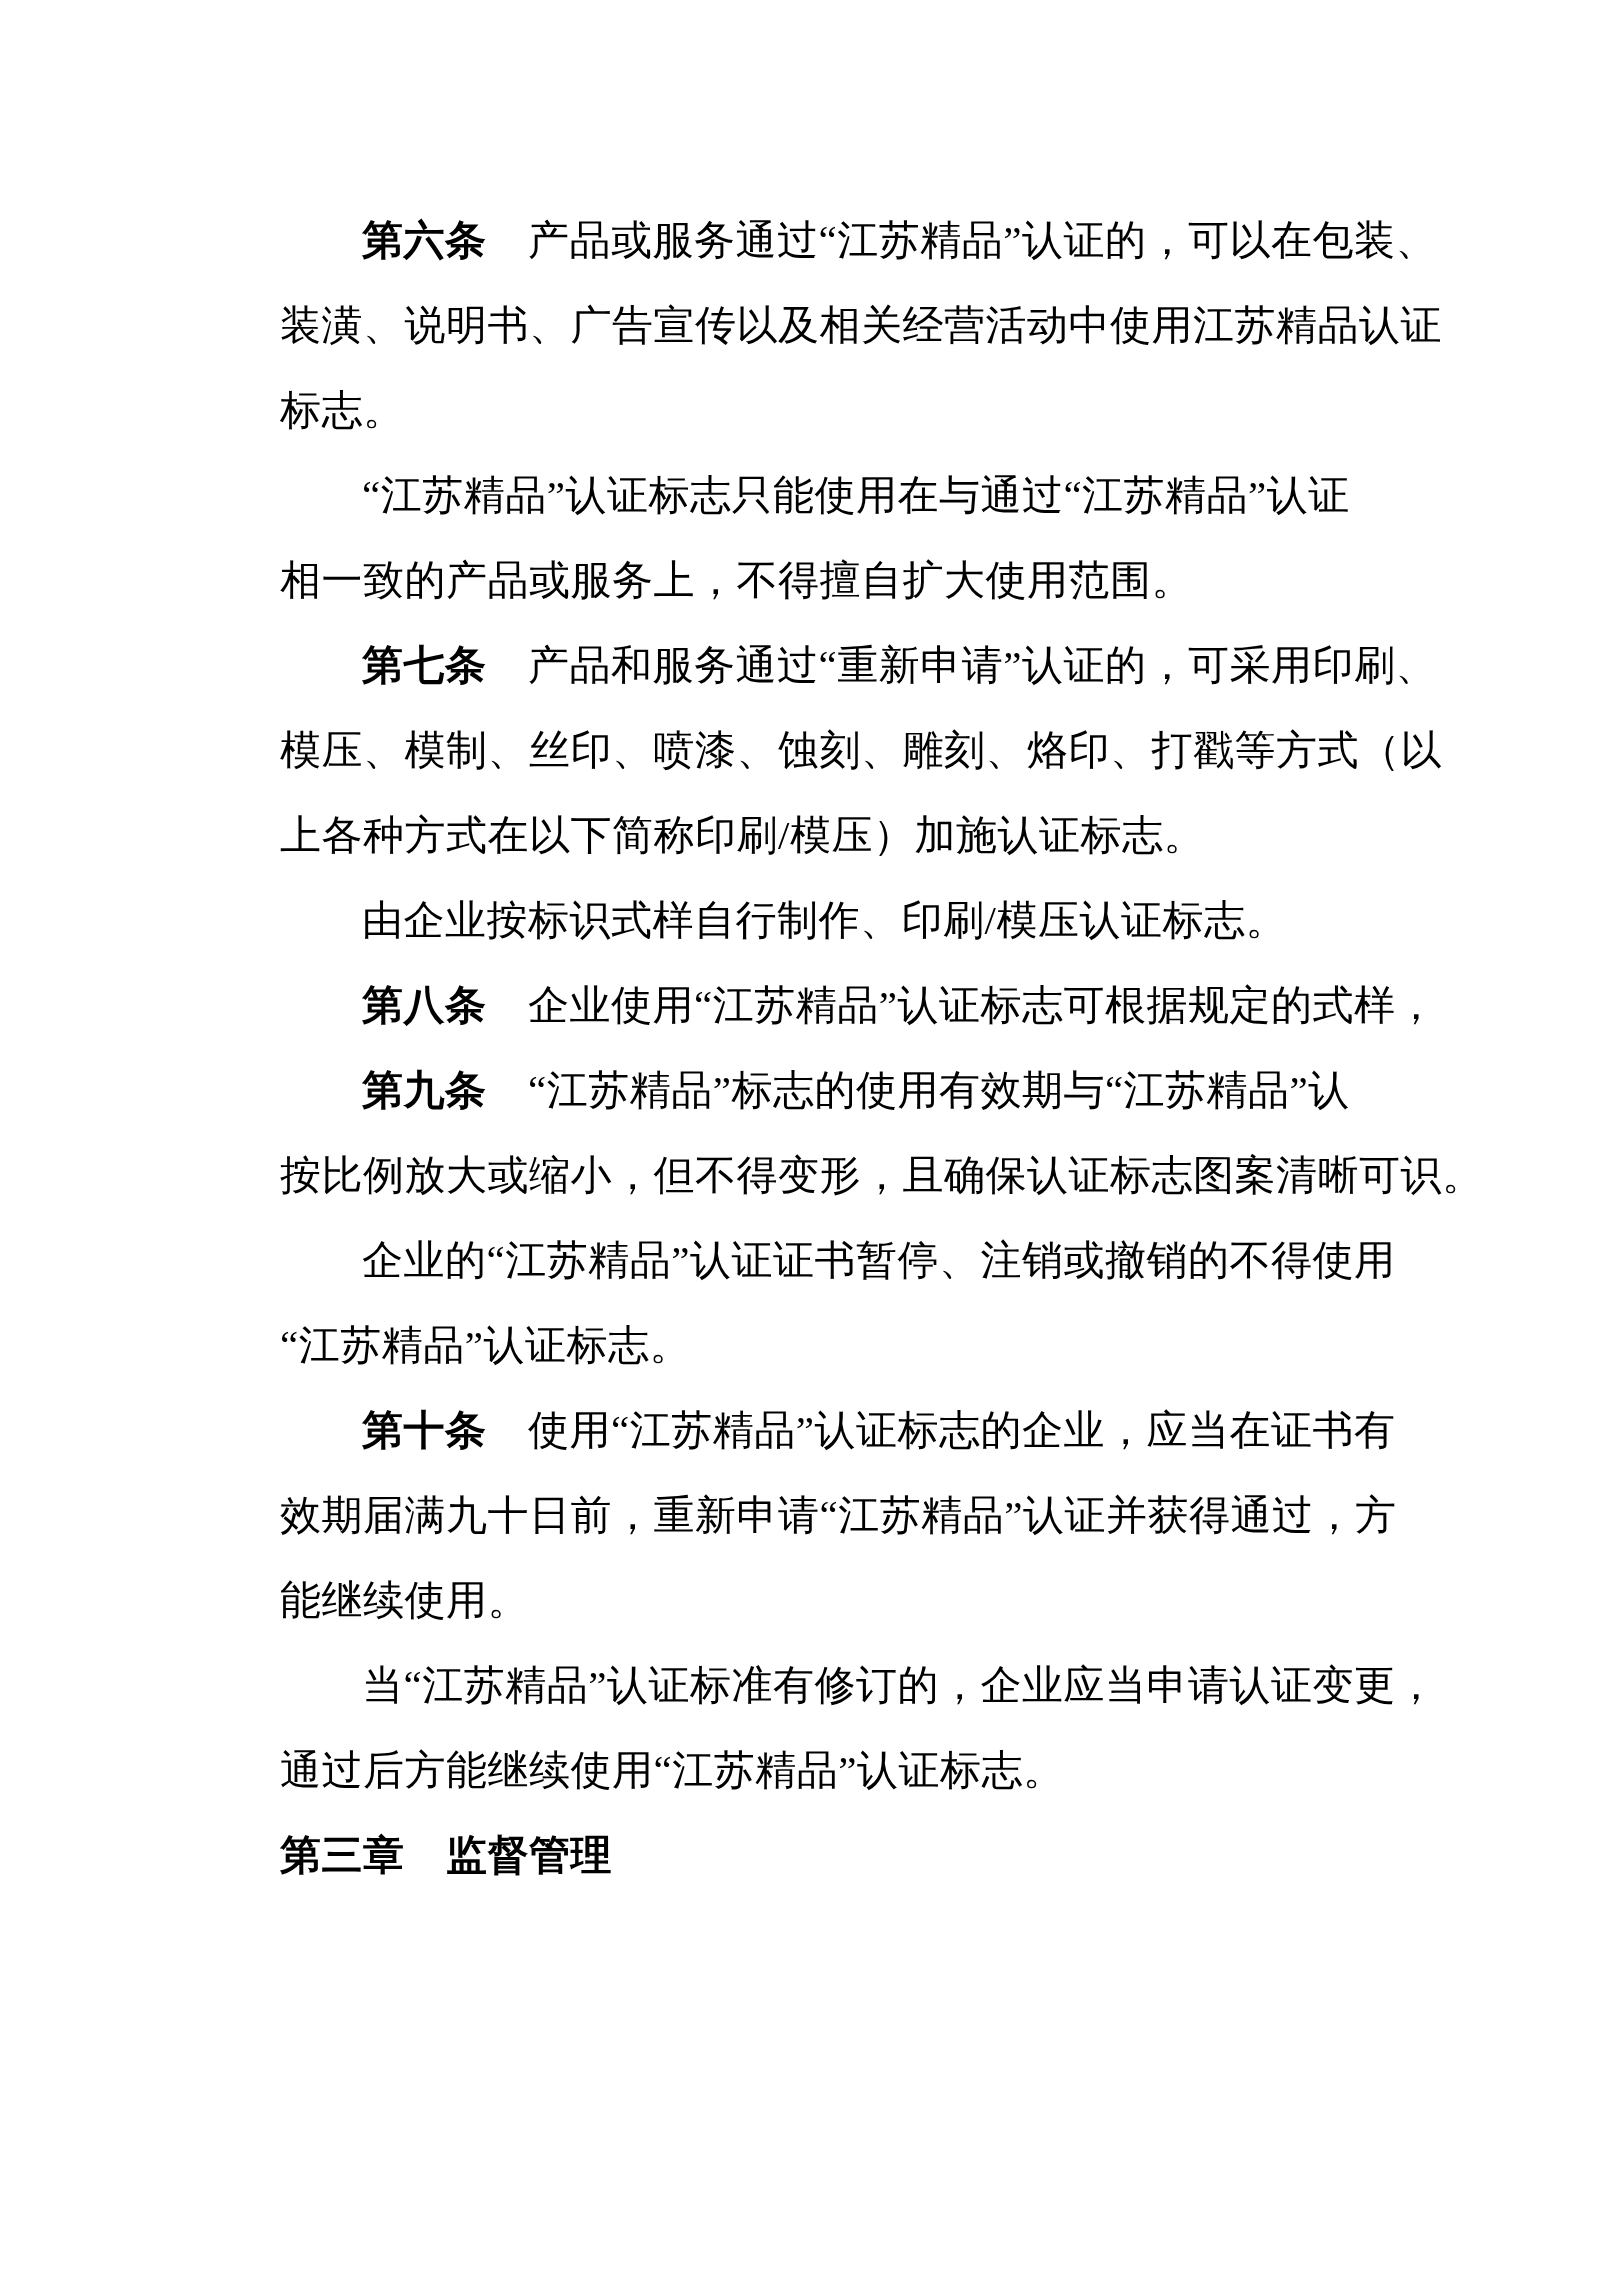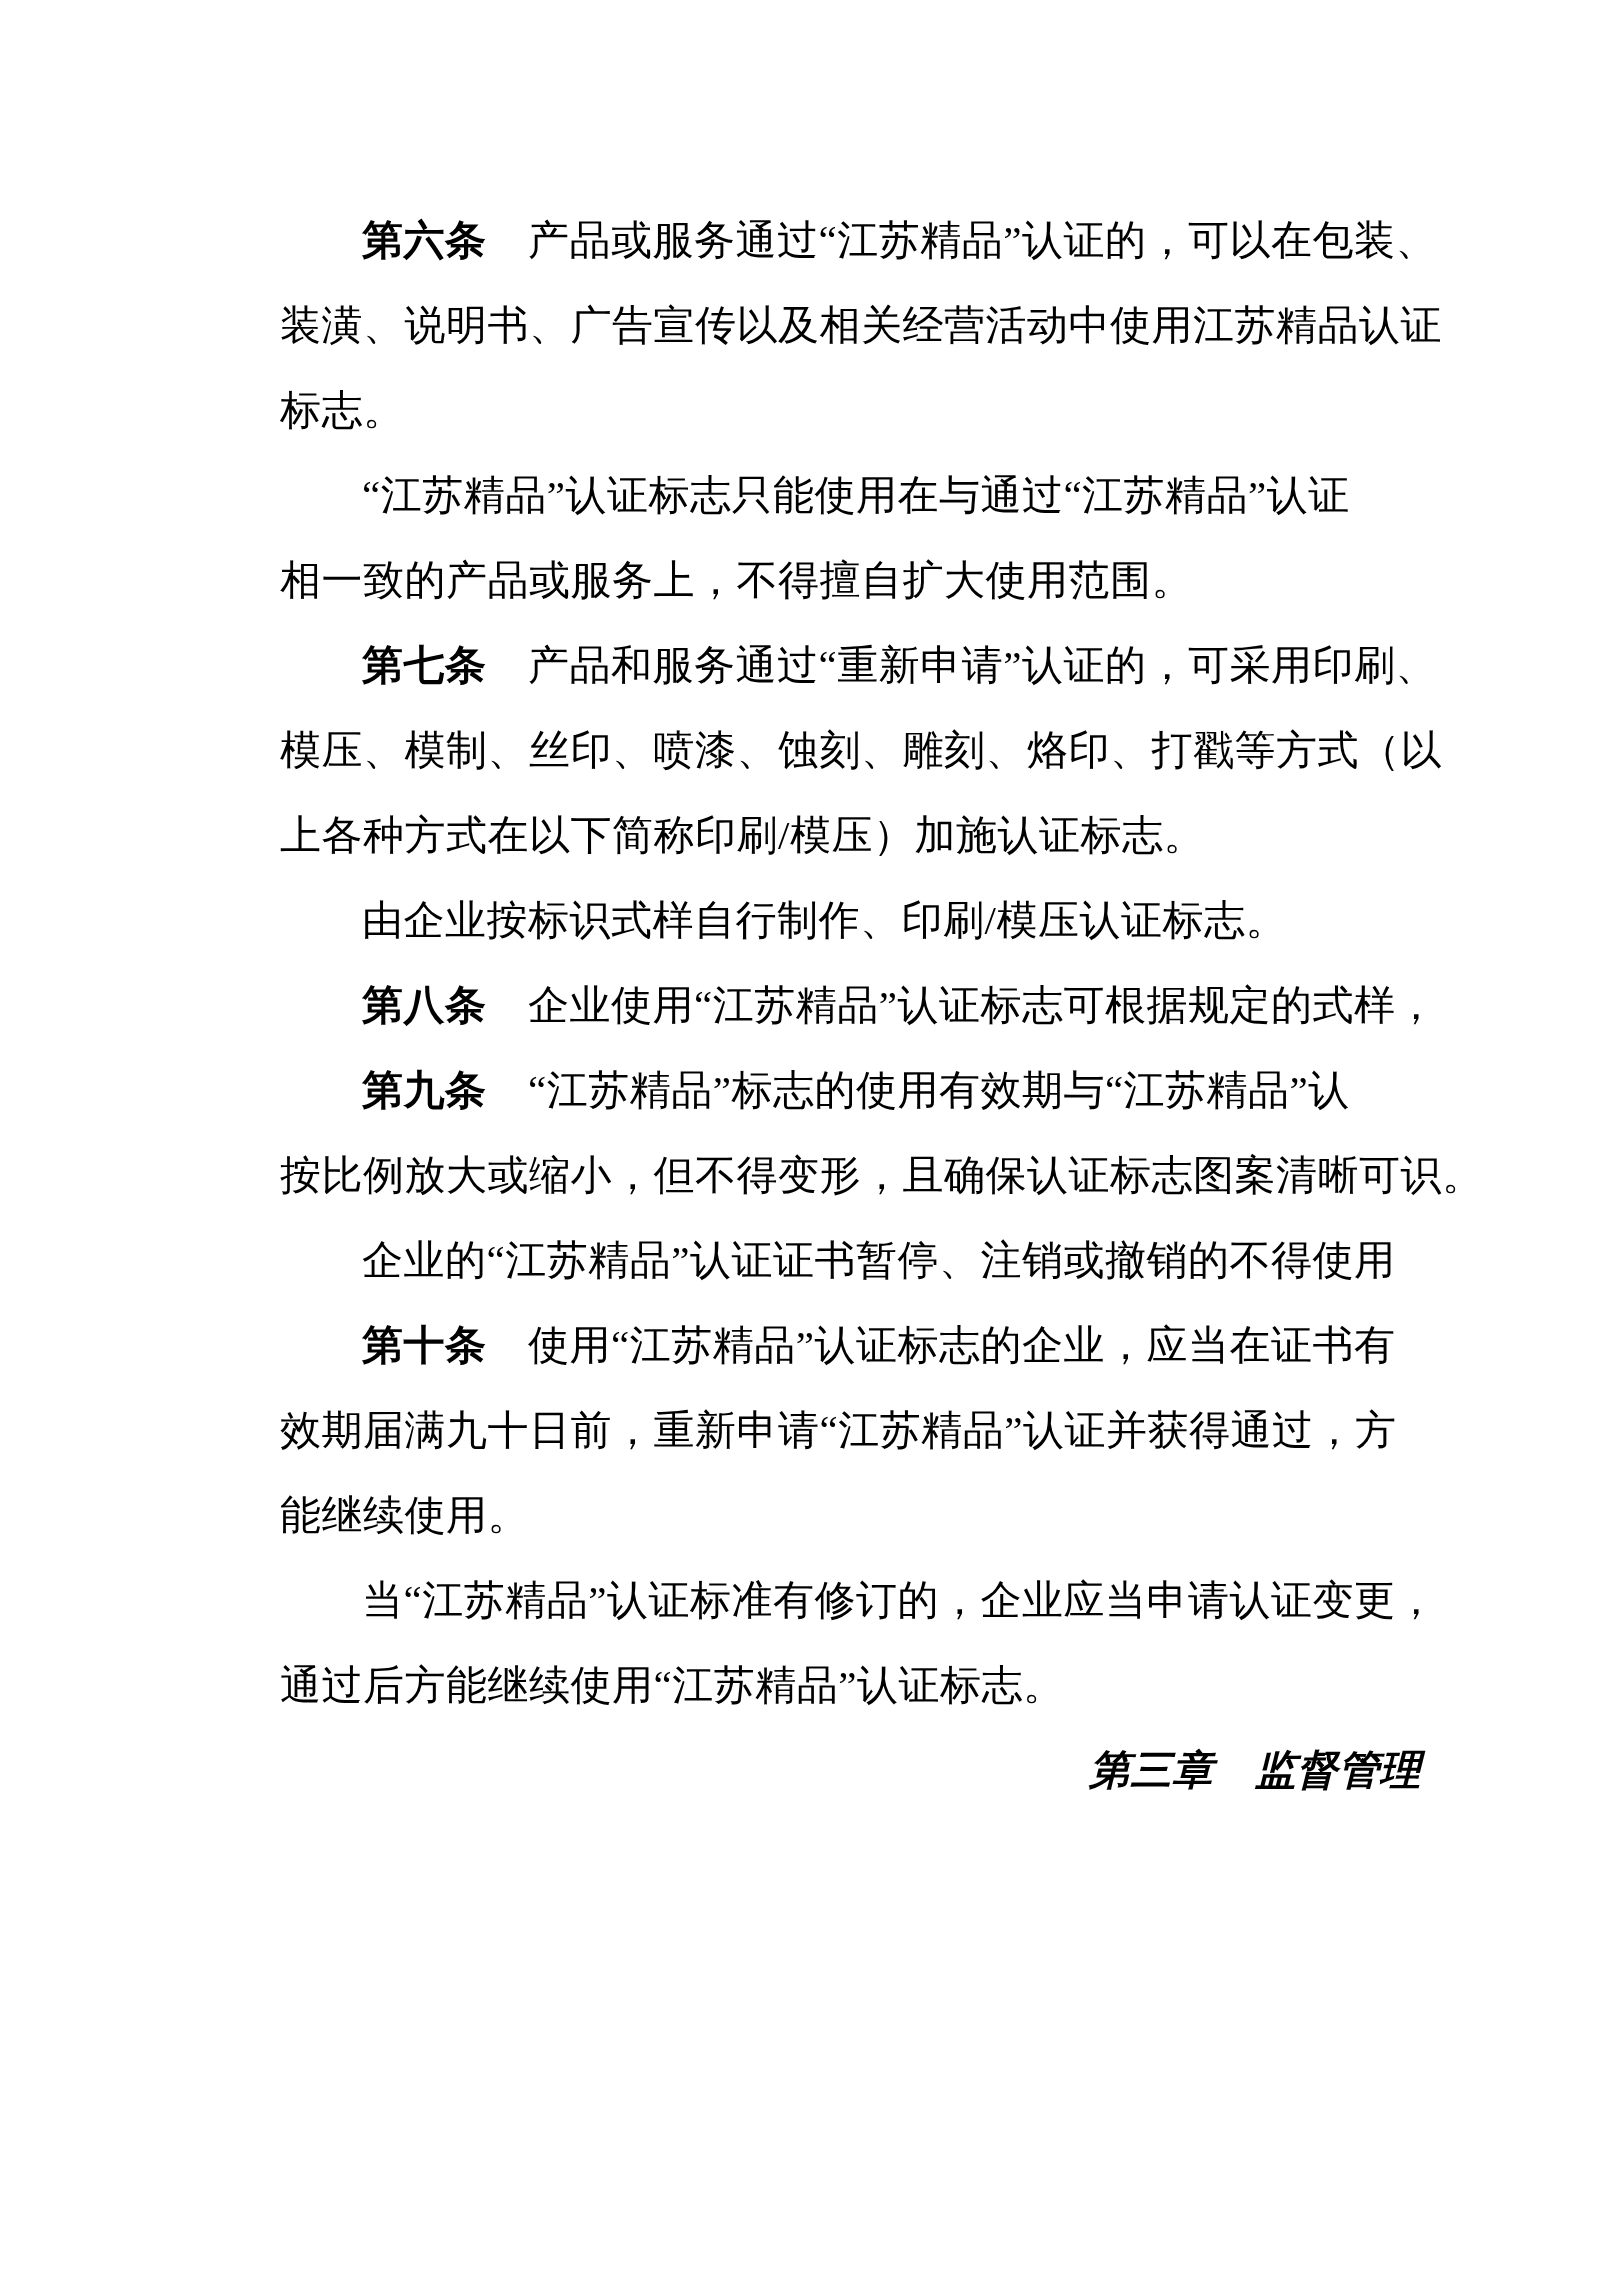--- a/index.html
+++ b/index.html
@@ -28,23 +28,22 @@
     line-height: 85px;
     height: 85px;
     white-space: nowrap;
     text-align: left;
     letter-spacing: 0.5px;
   }
   .line.indent {
     padding-left: 82px;
   }
   .line.center {
-    text-align: right;
+    text-align: left;
     padding-left: 0;
-    font-style: italic;
   }
   .b {
     font-weight: bold;
   }
 </style>
 </head>
 <body>
 
 <div class="page">
   <div class="content" id="doc-content">
@@ -54,20 +53,21 @@
       <div class="line indent"><span>“江苏精品”认证标志只能使用在与通过“江苏精品”认证</span></div>
       <div class="line"><span>相一致的产品或服务上，不得擅自扩大使用范围。</span></div>
       <div class="line indent"><span class="b">第七条</span><span>　产品和服务通过“重新申请”认证的，可采用印刷、</span></div>
       <div class="line"><span>模压、模制、丝印、喷漆、蚀刻、雕刻、烙印、打戳等方式（以</span></div>
       <div class="line"><span>上各种方式在以下简称印刷/模压）加施认证标志。</span></div>
       <div class="line indent"><span>由企业按标识式样自行制作、印刷/模压认证标志。</span></div>
       <div class="line indent"><span class="b">第八条</span><span>　企业使用“江苏精品”认证标志可根据规定的式样，</span></div>
       <div class="line indent"><span class="b">第九条</span><span>　“江苏精品”标志的使用有效期与“江苏精品”认</span></div>
       <div class="line"><span>按比例放大或缩小，但不得变形，且确保认证标志图案清晰可识。</span></div>
       <div class="line indent"><span>企业的“江苏精品”认证证书暂停、注销或撤销的不得使用</span></div>
+      <div class="line"><span>“江苏精品”认证标志。</span></div>
       <div class="line indent"><span class="b">第十条</span><span>　使用“江苏精品”认证标志的企业，应当在证书有</span></div>
       <div class="line"><span>效期届满九十日前，重新申请“江苏精品”认证并获得通过，方</span></div>
       <div class="line"><span>能继续使用。</span></div>
       <div class="line indent"><span>当“江苏精品”认证标准有修订的，企业应当申请认证变更，</span></div>
       <div class="line"><span>通过后方能继续使用“江苏精品”认证标志。</span></div>
       <div class="line center"><span class="b">第三章　监督管理</span></div>
     </div>
 </div>
 
 

